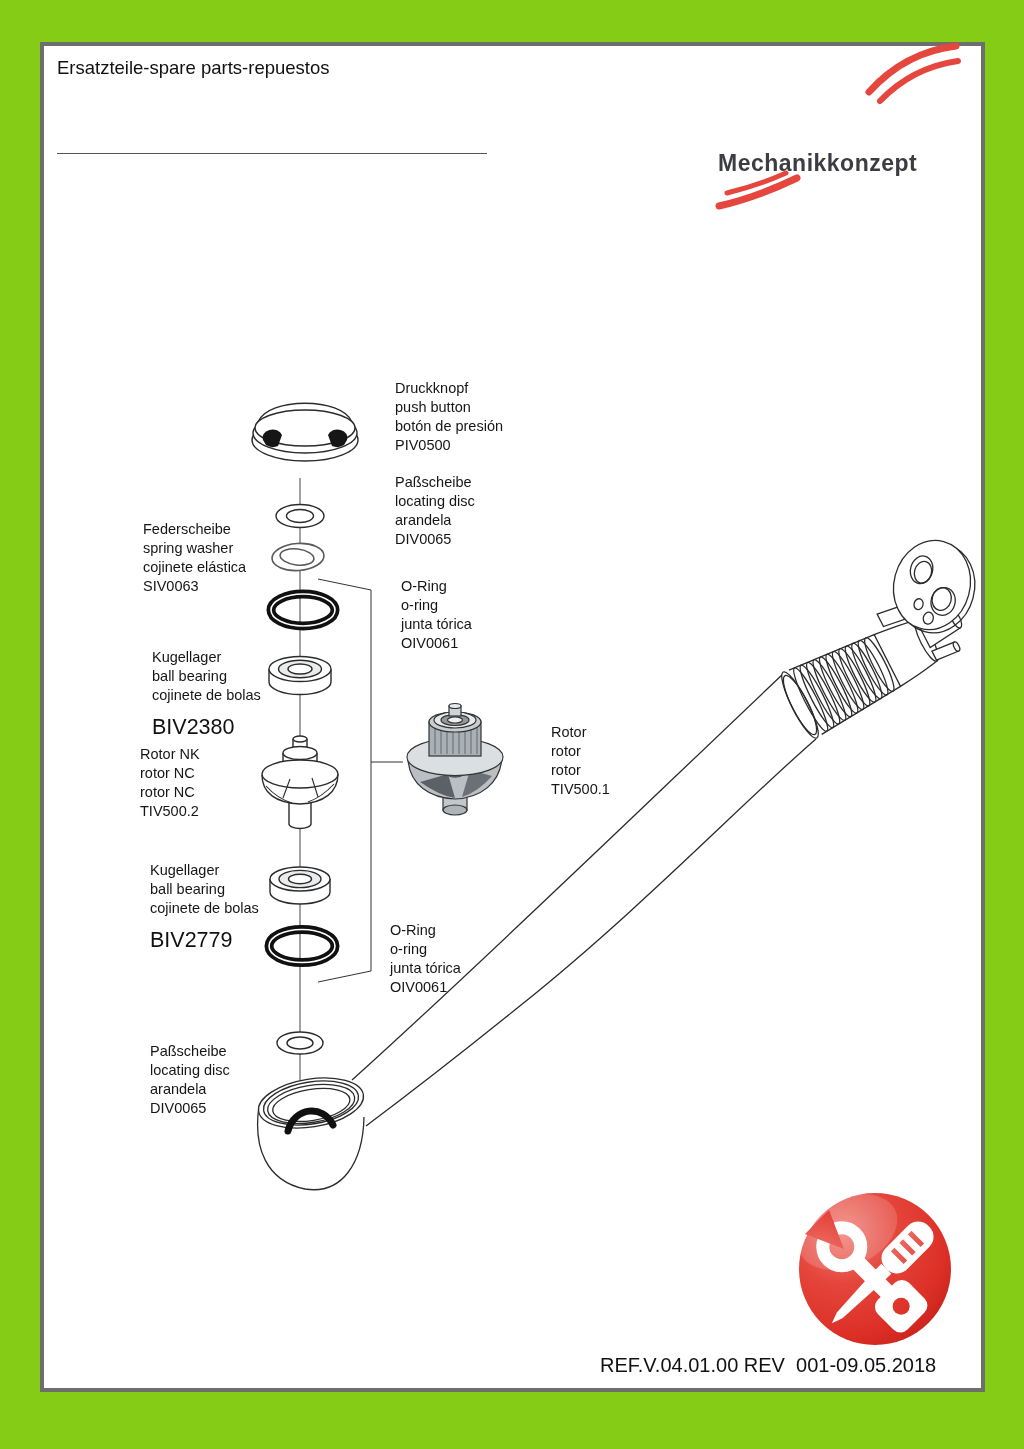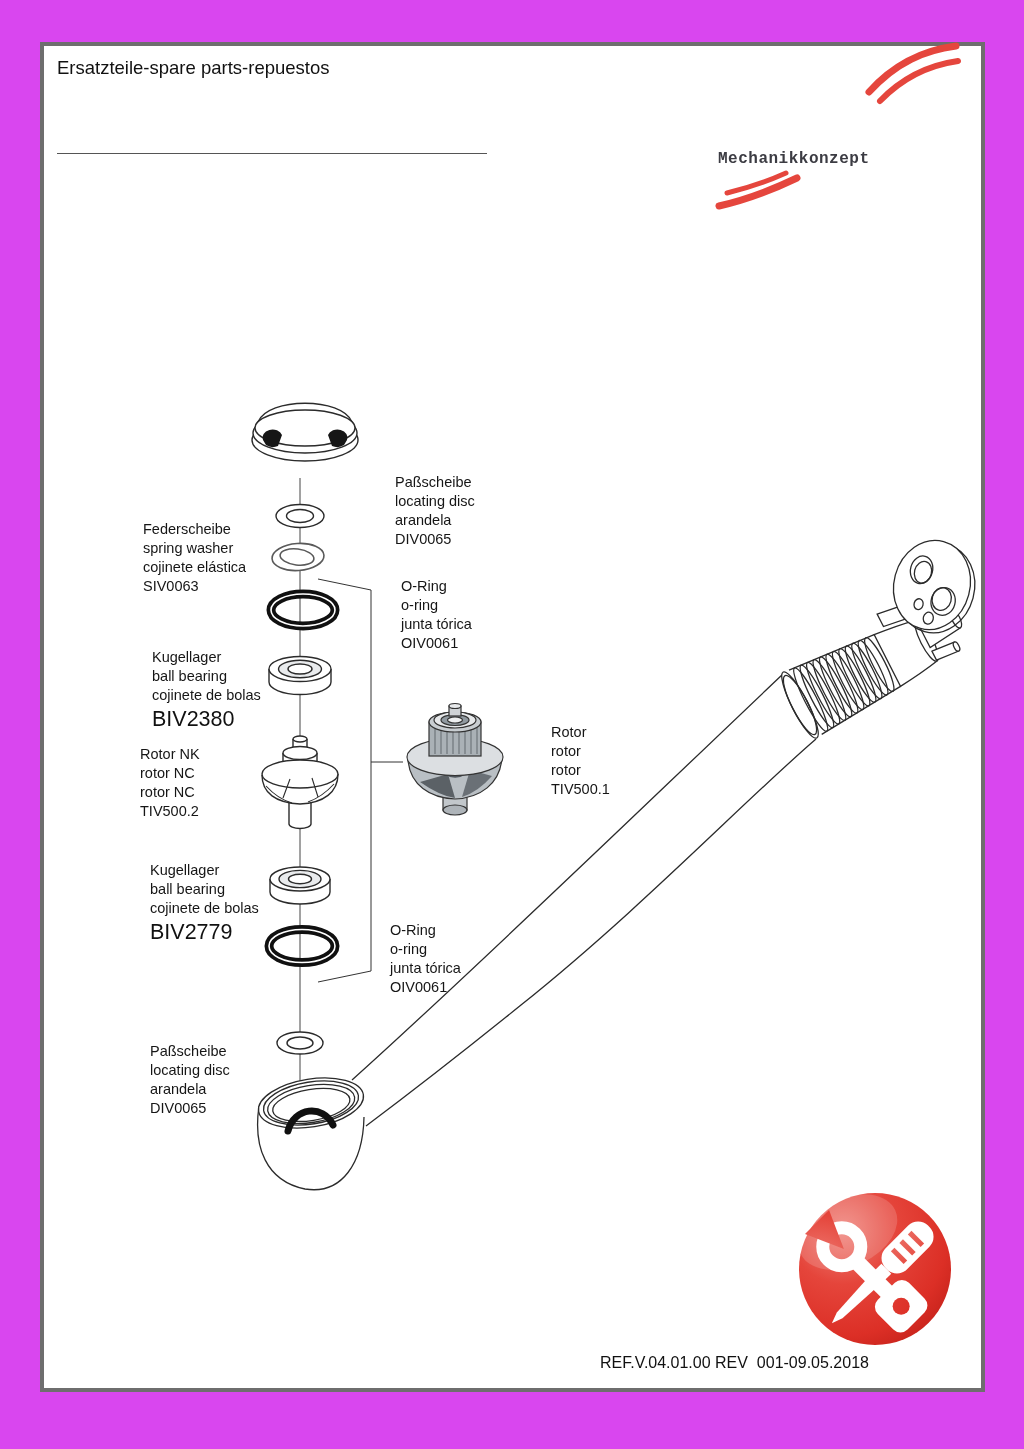--- a/index.html
+++ b/index.html
@@ -1,31 +1,31 @@
 <!DOCTYPE html>
 <html><head>
 <meta charset="utf-8">
 <style>
   html,body{margin:0;padding:0;background:#fff;}
-  #page{position:relative;width:1024px;height:1449px;background:#d946ef;overflow:hidden;
+  #page{position:relative;width:1024px;height:1449px;background:#84cc16;overflow:hidden;
         font-family:"Liberation Sans","DejaVu Sans",sans-serif;color:#1a1a1a;}
   #frame{position:absolute;left:40px;top:42px;width:937px;height:1342px;border:4px solid #6e6e6e;background:#fff;}
   #diagram-svg{position:absolute;left:0;top:0;width:1024px;height:1449px;}
   .hdr-small{position:absolute;left:57px;top:57px;font-size:18.5px;color:#111;}
   .hdr-title{position:absolute;left:58px;top:97px;font-size:42px;color:#0d0d0d;letter-spacing:0.5px;}
   .hdr-underline{position:absolute;left:57px;top:153px;width:430px;height:1px;background:#555;}
   .part-label{position:absolute;font-size:14.5px;line-height:19px;color:#161616;white-space:nowrap;}
   .part-label .code{margin-top:0;}
-  .part-label .code-big{font-size:21.5px;line-height:26px;margin-top:1px;color:#111;}
+  .part-label .code-big{font-size:21.5px;line-height:26px;margin-top:9px;color:#111;}
   #logo{position:absolute;left:712px;top:78px;width:256px;height:132px;}
   #logo .brand{position:absolute;left:4px;top:2px;font-size:60px;font-weight:700;letter-spacing:5px;
                color:#3c3c43;font-family:"DejaVu Sans","Liberation Sans",sans-serif;}
-  #logo .subtitle{position:absolute;left:6px;top:72px;font-size:16px;font-weight:600;letter-spacing:0.5px;
-               color:#3c3c43;font-family:Liberation Mono, monospace;}
-  #footer{position:absolute;left:600px;top:1354px;width:312px;font-size:16px;color:#111;
+  #logo .subtitle{position:absolute;left:6px;top:72px;font-size:23px;font-weight:600;letter-spacing:0.5px;
+               color:#3c3c43;font-family:Liberation Sans, sans-serif;}
+  #footer{position:absolute;left:600px;top:1354px;width:312px;font-size:20px;color:#111;
           text-align:left;white-space:pre;}
 </style>
 </head>
 <body>
 
 <div id="page">
   <div id="frame"></div>
 
   <div class="hdr-small">Ersatzteile-spare parts-repuestos</div>
   <div class="hdr-underline"></div>
@@ -203,20 +203,26 @@
       <g transform="rotate(-45 875 1280)">
         <circle cx="875" cy="1233" r="19" fill="none" stroke="#fff" stroke-width="13"></circle>
         <path d="M875 1236 L858 1198 L892 1198 Z" fill="url(#badgeGrad)"></path>
         <rect x="867" y="1250" width="16" height="50" fill="#fff"></rect>
         <rect x="853" y="1296" width="44" height="42" rx="10" fill="#fff"></rect>
         <circle cx="875" cy="1317" r="8.5" fill="url(#badgeGrad)"></circle>
       </g>
     </g>
   </svg>
 
+  <div class="part-label" style="left:395px;top:379px">
+    <div>Druckknopf</div>
+    <div>push button</div>
+    <div>botón de presión</div>
+    <div class="code">PIV0500</div>
+  </div>
 
   <div class="part-label" style="left:395px;top:473px">
     <div>Paßscheibe</div>
     <div>locating disc</div>
     <div>arandela</div>
     <div class="code">DIV0065</div>
   </div>
 
   <div class="part-label" style="left:143px;top:520px">
     <div>Federscheibe</div>

